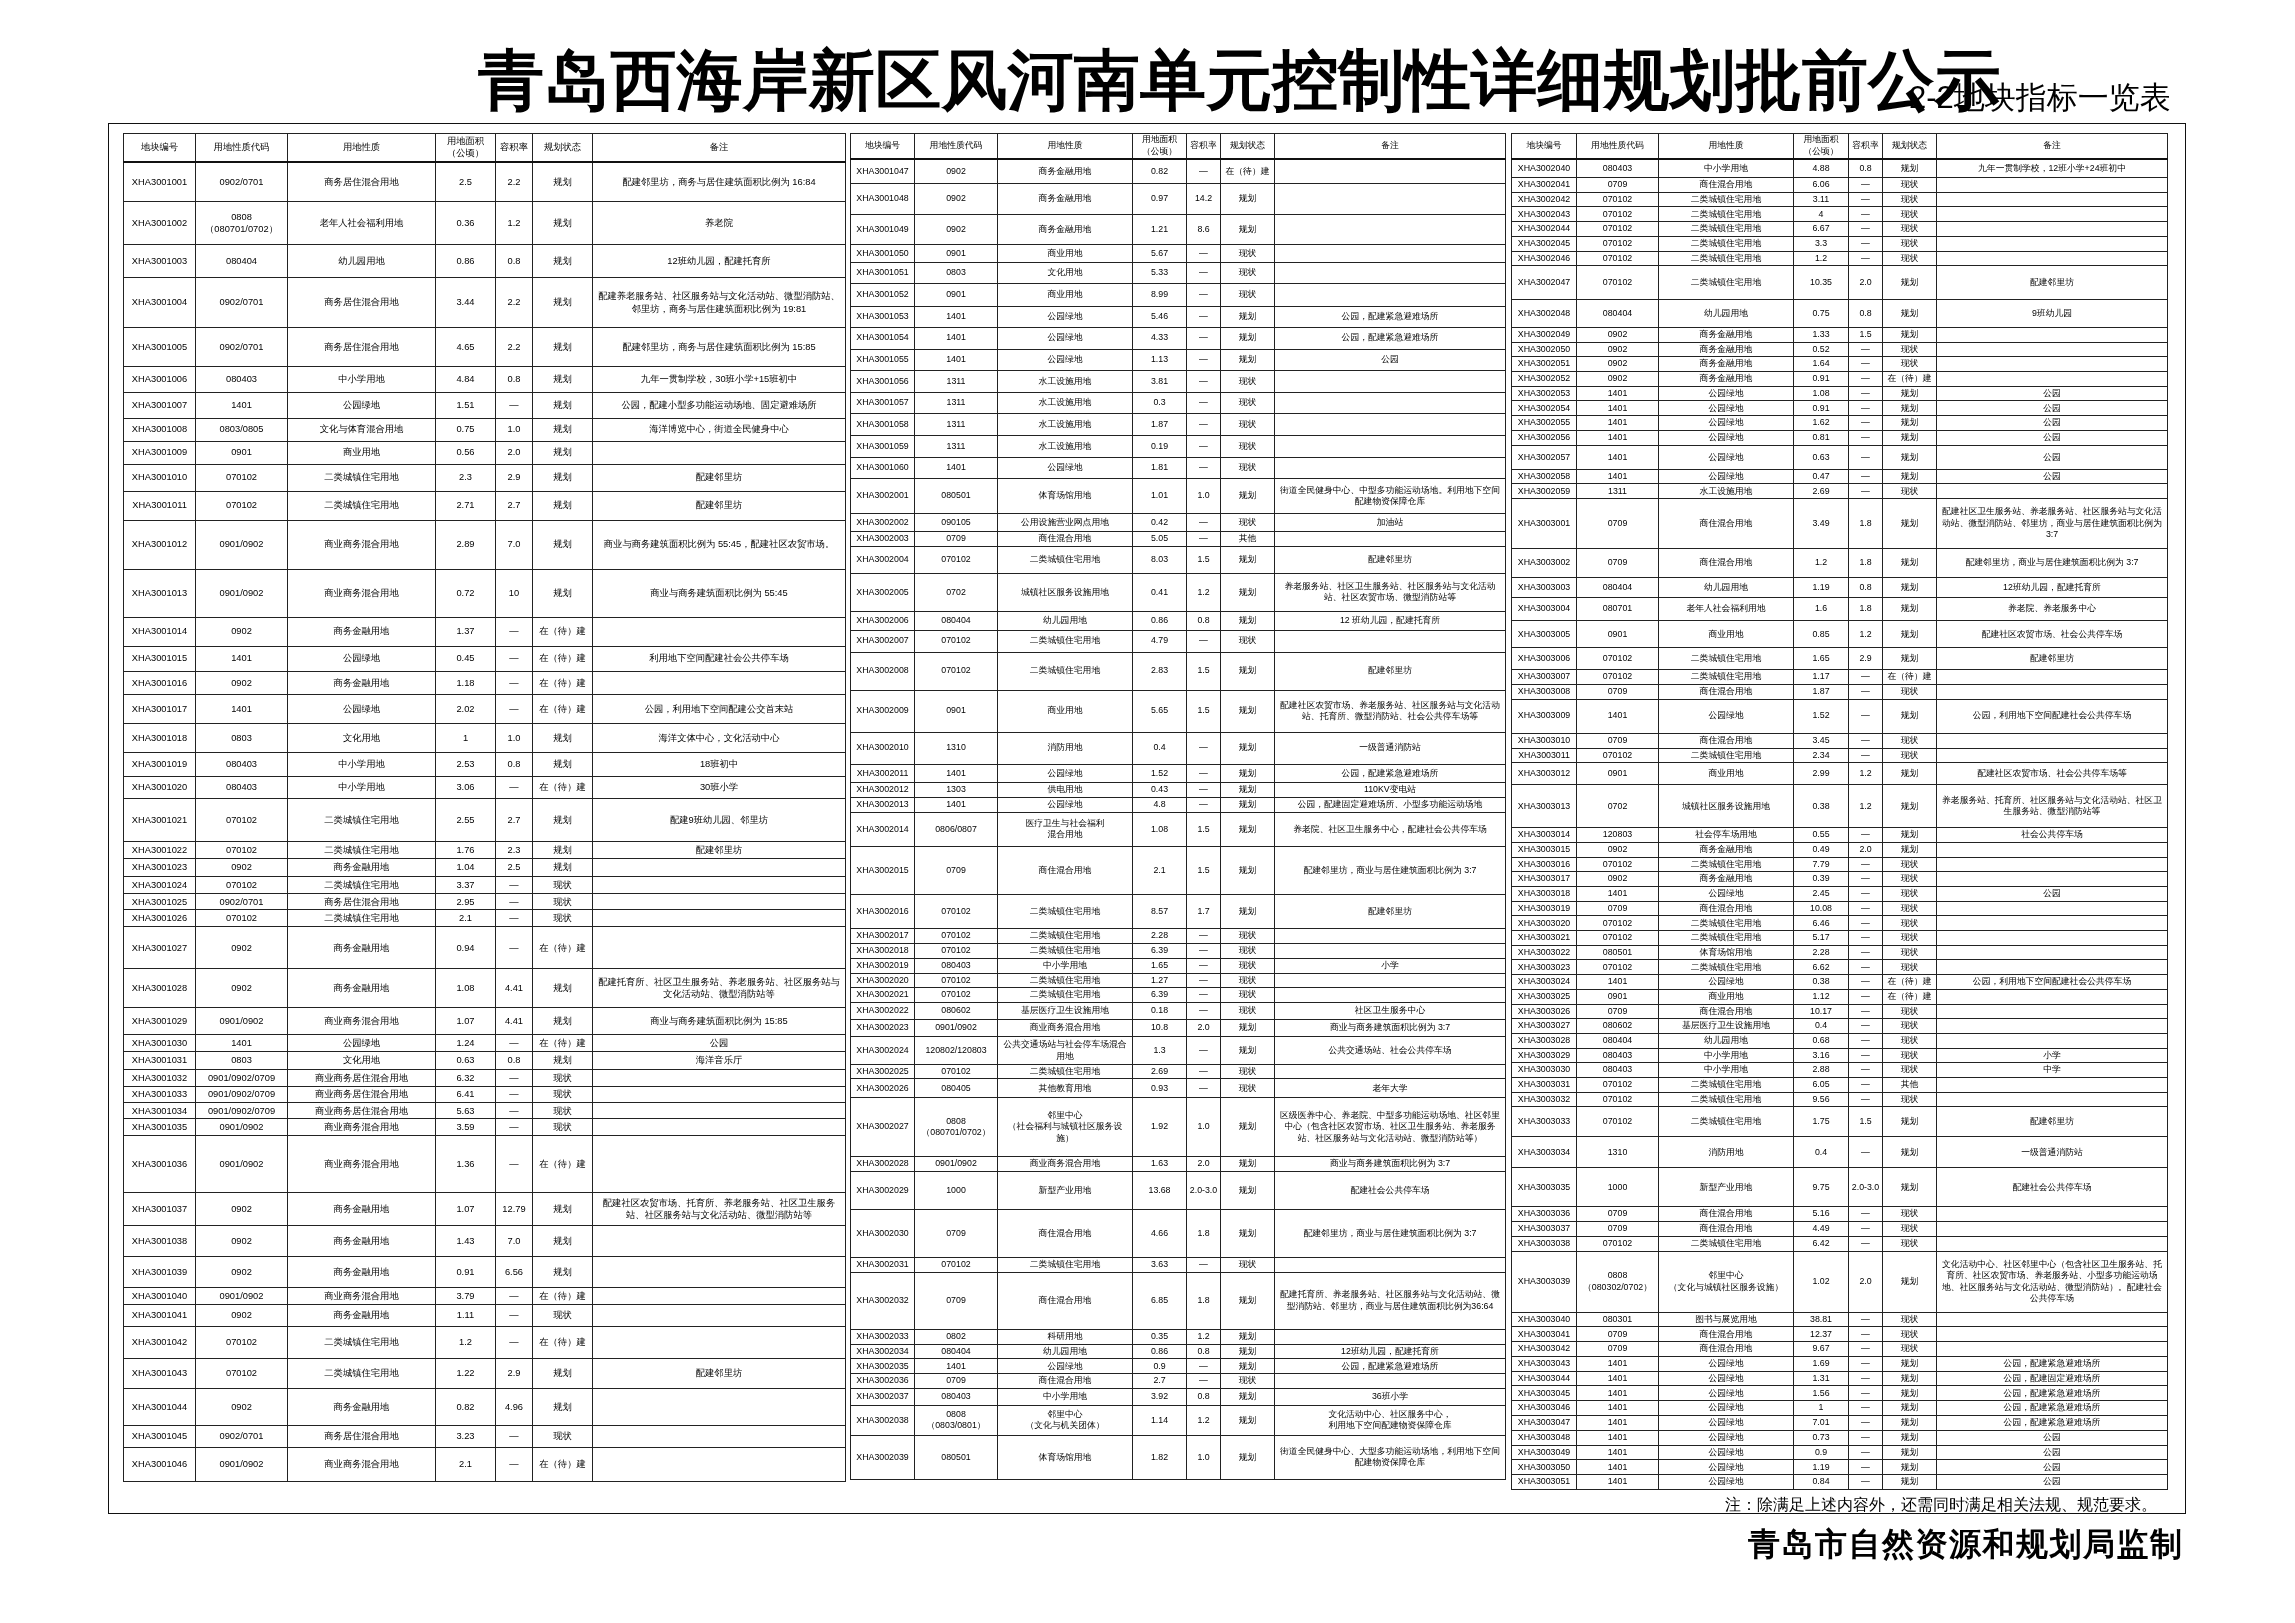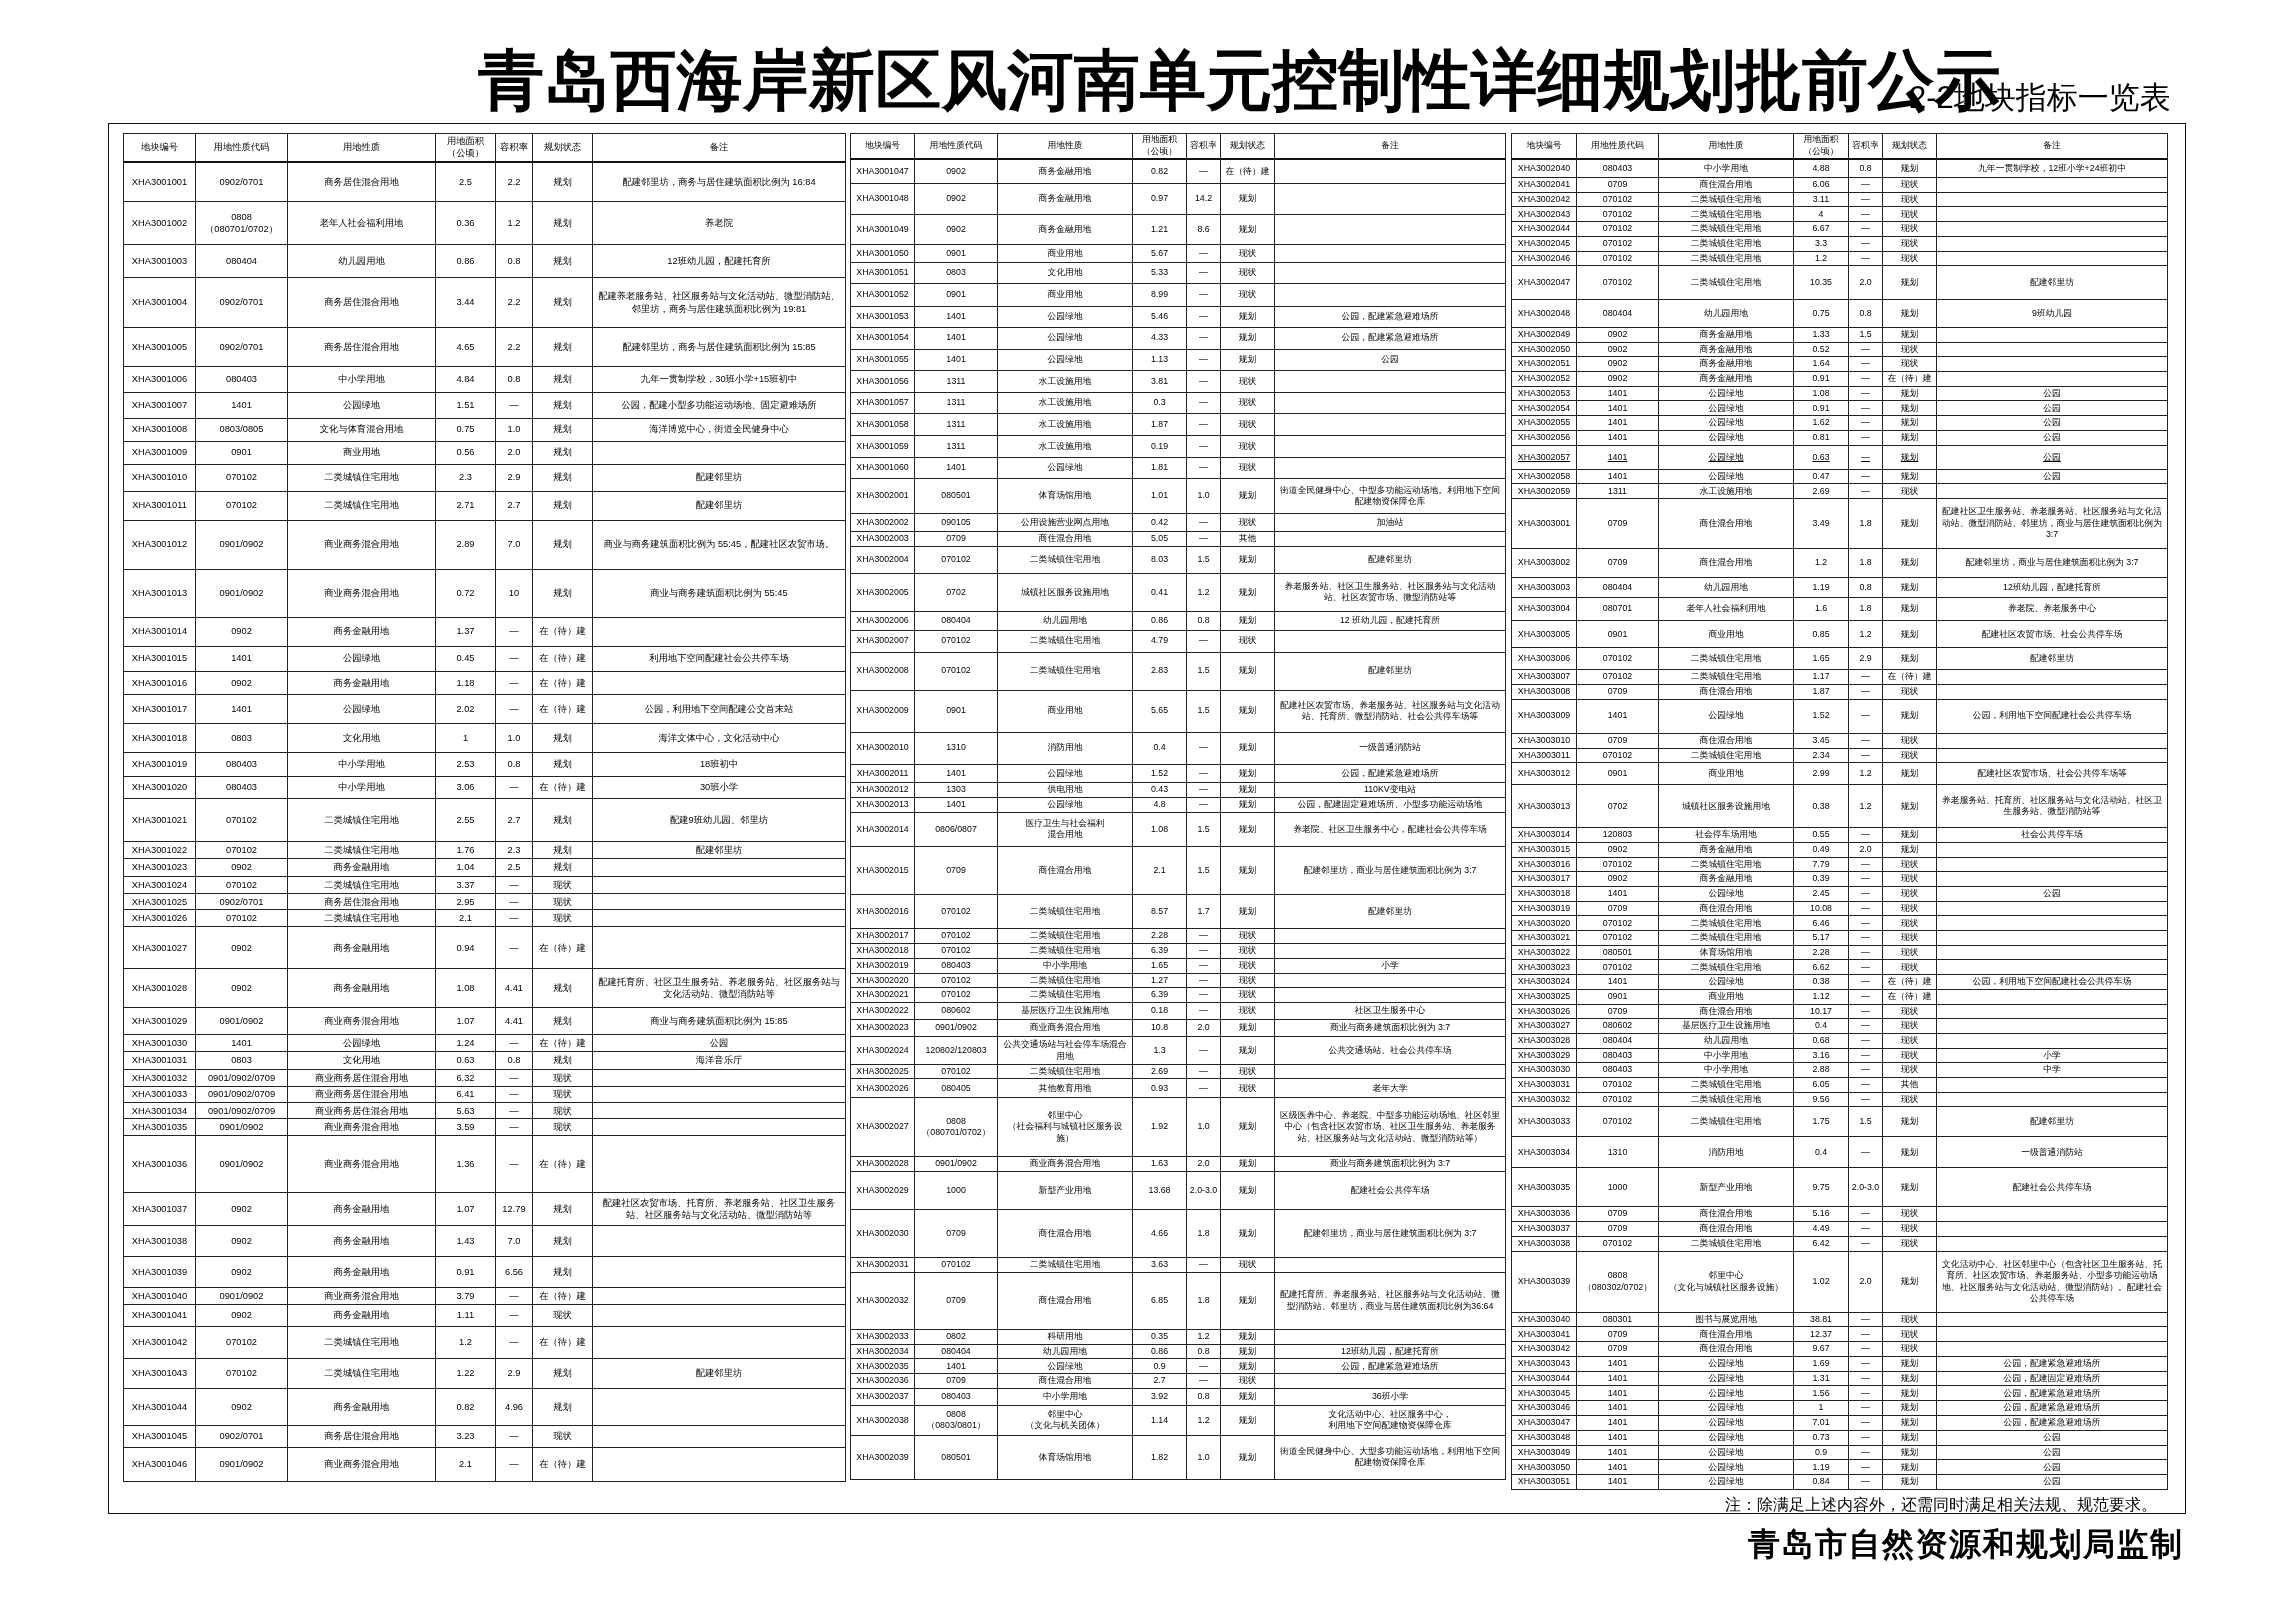--- a/index.html
+++ b/index.html
@@ -1160,21 +1160,21 @@
       </tr>
       <tr style="height: 15px;">
         <td>XHA3002056</td>
         <td>1401</td>
         <td>公园绿地</td>
         <td>0.81</td>
         <td>—</td>
         <td>规划</td>
         <td>公园</td>
       </tr>
-      <tr style="height: 24px; text-decoration: underline;">
+      <tr style="height: 24px;">
         <td>XHA3002057</td>
         <td>1401</td>
         <td>公园绿地</td>
         <td>0.63</td>
         <td>—</td>
         <td>规划</td>
         <td>公园</td>
       </tr>
       <tr style="height: 14.7px;">
         <td>XHA3002058</td>

